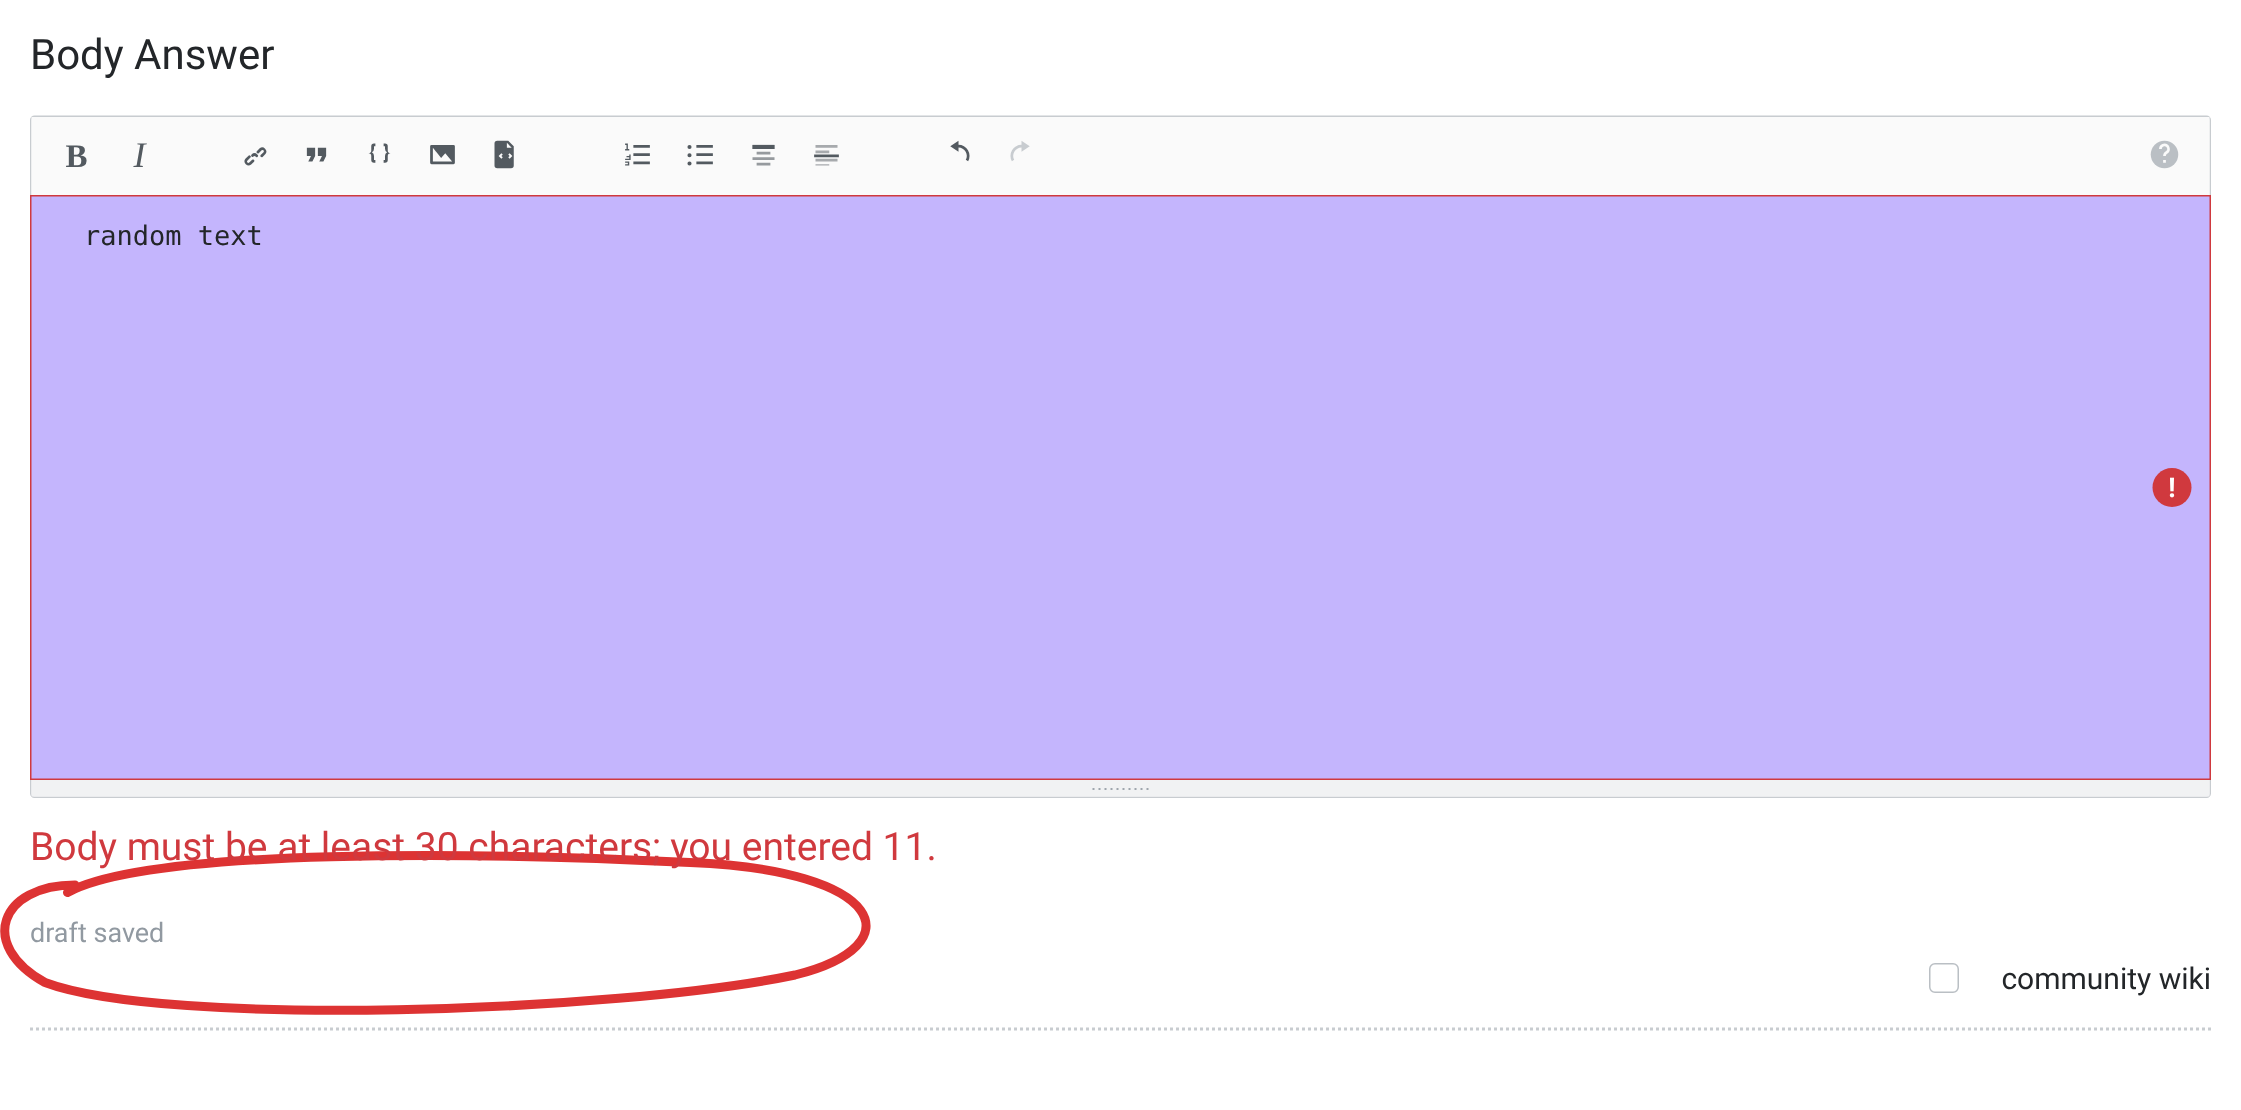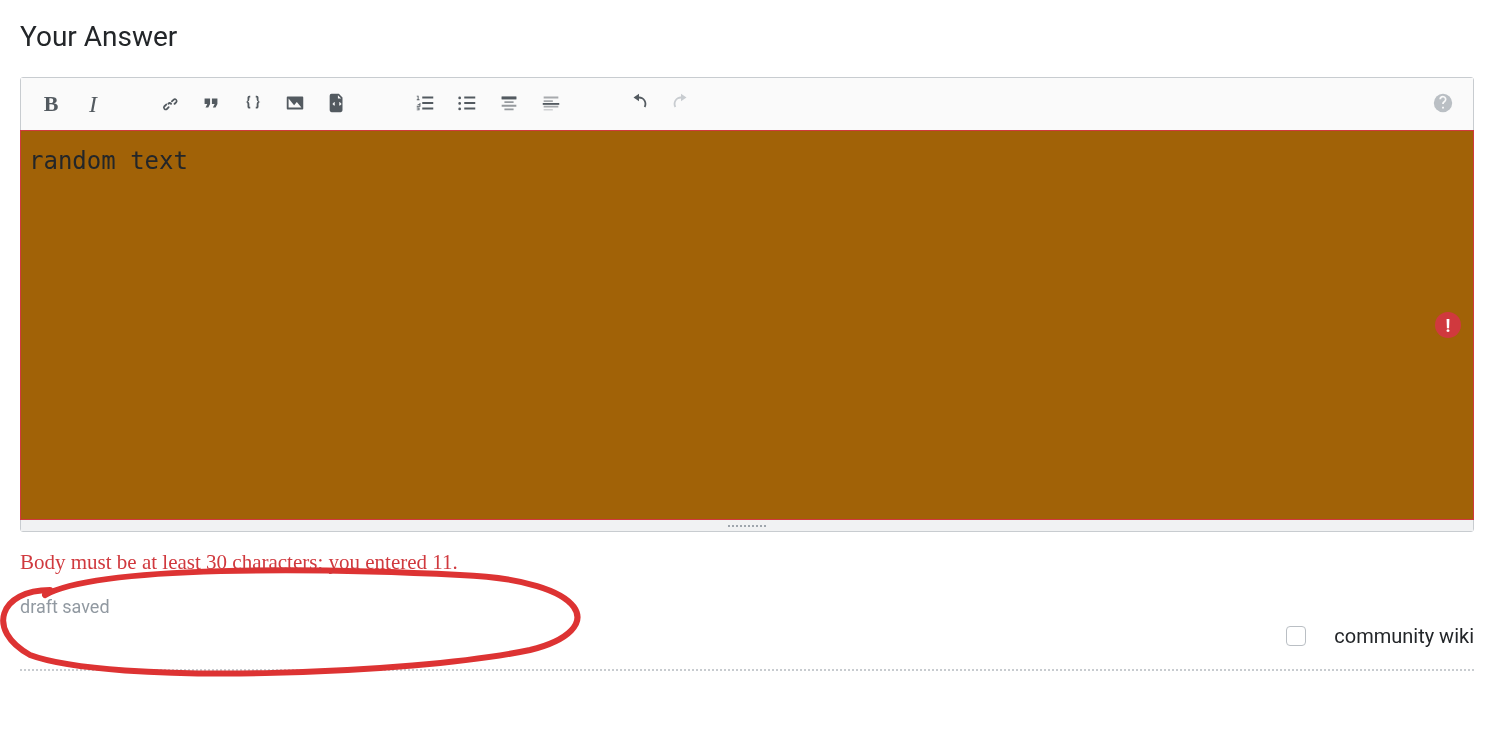--- a/index.html
+++ b/index.html
@@ -53,27 +53,27 @@
   .spacer { flex: 1; }
   .tbtn.help { color: #babfc4; }
   .tbtn.redo { color: #c8ccd0; }
   .textarea-wrap {
     position: relative;
   }
   .textarea {
     width: 100%;
     min-height: 390px;
     border: 1px solid #d0393e;
-    padding: 16px 8px;
+    padding: 16px 35px;
     font-family: ui-monospace, SFMono-Regular, Menlo, Consolas, monospace;
-    font-size: 24px;
+    font-size: 18px;
     resize: none;
     outline: none;
     color: #232629;
-    background: #a16207;
+    background: #c4b5fd;
     display: block;
     margin: -1px;
     width: calc(100% + 2px);
   }
   .err-badge {
     position: absolute;
     right: 12px;
     top: 50%;
     transform: translateY(-50%);
     width: 26px;
@@ -98,30 +98,29 @@
   }
   .grippie-dots {
     width: 40px;
     height: 4px;
     background-image: radial-gradient(#9fa6ad 1px, transparent 1px);
     background-size: 4px 4px;
     background-repeat: repeat;
   }
   .err-msg {
     color: #d0393e;
-    font-size: 21px;
+    font-size: 26px;
     margin-top: 18px;
     position: relative;
     z-index: 2;
-    font-family: Liberation Serif, serif;
   }
   .draft {
     color: #9199a1;
     font-size: 18px;
-    margin-top: 21px;
+    margin-top: 32px;
   }
   .footer-row {
     display: flex;
     align-items: center;
     margin-top: 6px;
   }
   .cw {
     margin-left: auto;
     display: flex;
     align-items: center;
@@ -144,21 +143,21 @@
   }
   .annotation {
     position: absolute;
     pointer-events: none;
     z-index: 1;
   }
 </style>
 </head>
 <body>
 
-<h2 class="heading">Your Answer</h2>
+<h2 class="heading">Body Answer</h2>
 
 <div class="editor">
   <div class="toolbar">
     <div class="tgroup first">
       <button class="tbtn">
           <span class="txt">B</span>
         </button>
       <button class="tbtn">
           <span class="txt italic">I</span>
         </button>

